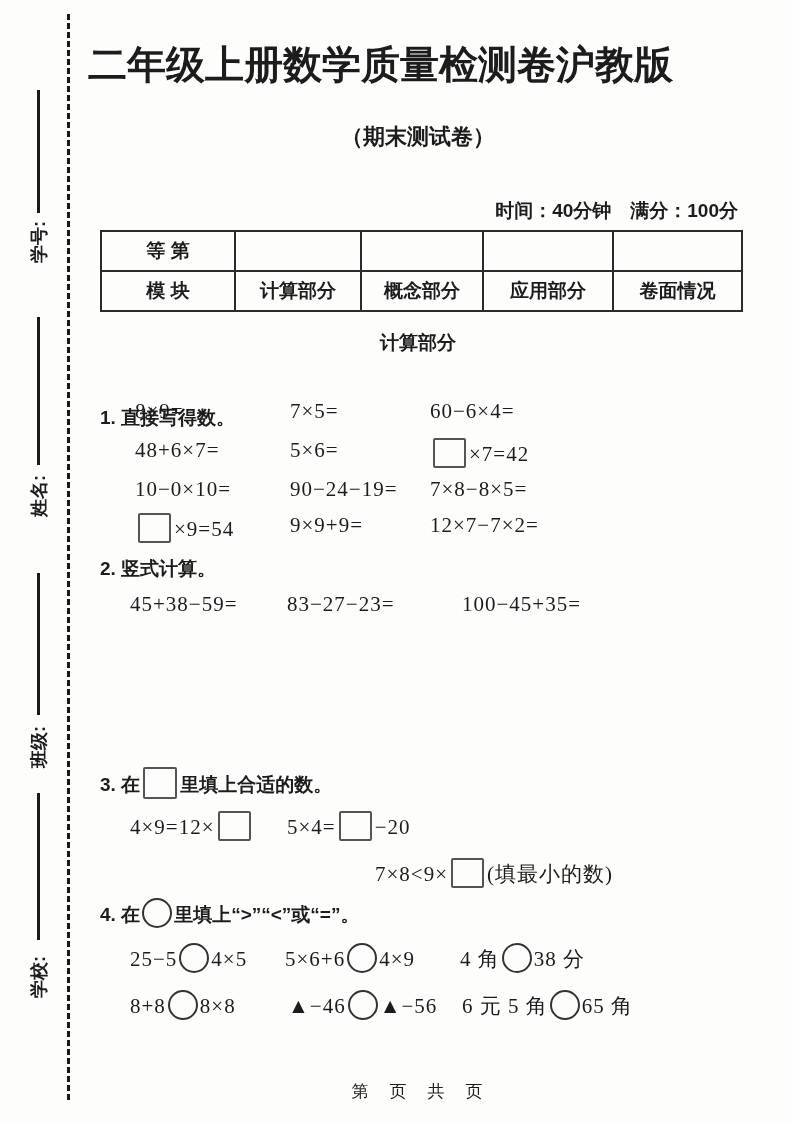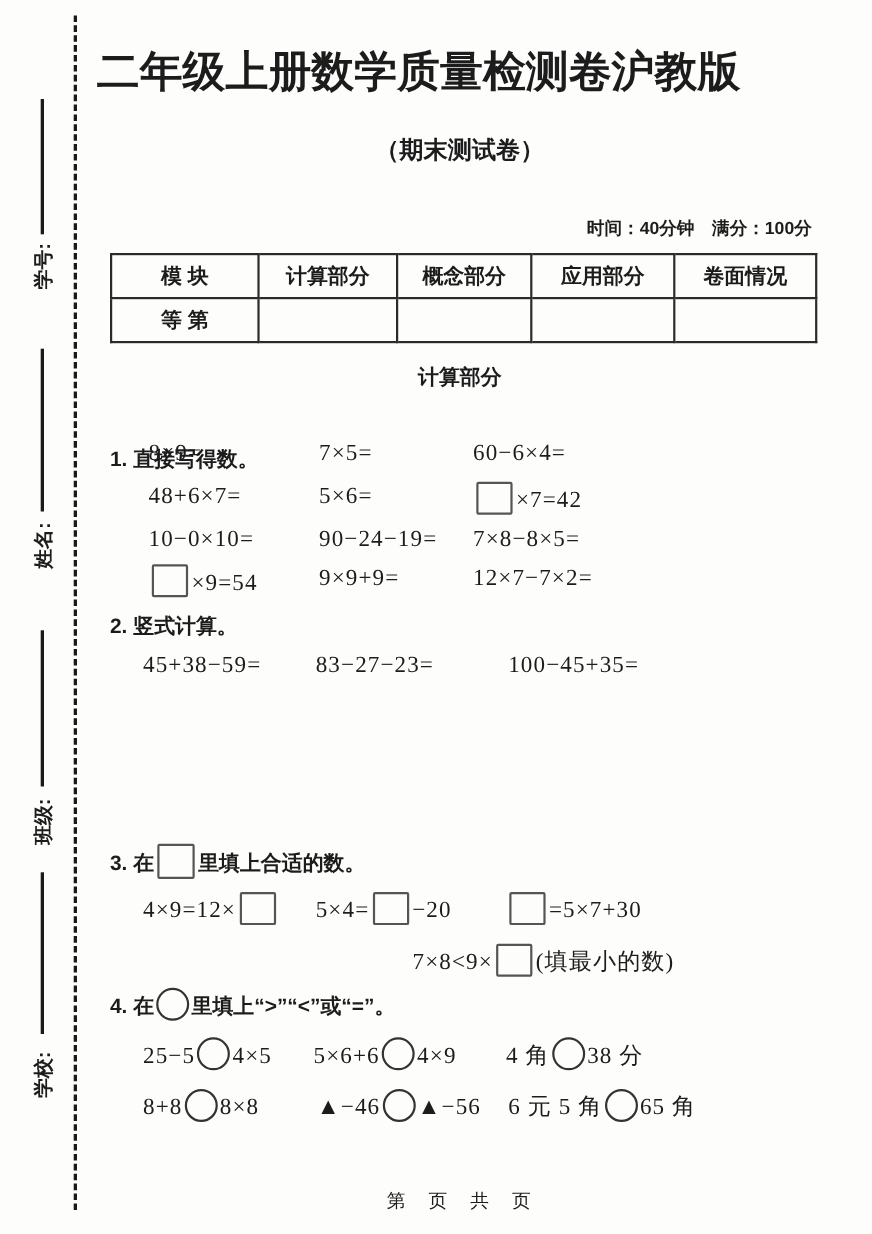--- a/index.html
+++ b/index.html
@@ -30,21 +30,21 @@
     position:absolute; top:38px; left:88px; width:660px;
     text-align:left; font-size:39px; font-weight:bold;
     white-space:nowrap; letter-spacing:0;
   }
   .subtitle {
     position:absolute; top:122px; left:88px; width:660px;
     text-align:center; font-size:22px; font-weight:bold; white-space:nowrap;
   }
   .time-info {
     position:absolute; top:198px; left:88px; width:650px;
-    text-align:right; font-size:16px; font-weight:600; white-space:nowrap;
+    text-align:right; font-size:19px; font-weight:600; white-space:nowrap;
   }
   
   table.score {
     position:absolute; left:100px; top:230px; width:641px;
     border-collapse:collapse; table-layout:fixed;
   }
   table.score td {
     border:2.5px solid #2b2b2b; height:38px;
     text-align:center; font-size:19px; font-weight:bold;
     padding:0;
@@ -106,32 +106,32 @@
 <table class="score">
   <colgroup>
     <col style="width:134px">
       <col style="width:126px">
       <col style="width:122px">
       <col style="width:130px">
       <col style="width:129px">
   </colgroup>
   <tbody>
       <tr>
+    <td>等 第</td>
+    <td></td>
+    <td></td>
+    <td></td>
+    <td></td>
+  </tr>
+  <tr>
     <td>模 块</td>
     <td>计算部分</td>
     <td>概念部分</td>
     <td>应用部分</td>
     <td>卷面情况</td>
-  </tr>
-  <tr>
-    <td>等 第</td>
-    <td></td>
-    <td></td>
-    <td></td>
-    <td></td>
   </tr>
 </tbody>
   </table>
 
 <div class="section-title">计算部分</div>
 
 <div class="q-label" style="top:365px;margin-top:40px;">1. 直接写得数。</div>
 <div class="expr-row" style="left:125px; top:399px; width:620px;">
   <span class="expr" style="left:0">8×9=</span>
   <span class="expr" style="left:155px">7×5=</span>
@@ -157,21 +157,20 @@
 <div class="expr-row" style="left:120px; top:592px; width:640px;">
   <span class="expr" style="left:0">45+38−59=</span>
   <span class="expr" style="left:157px">83−27−23=</span>
   <span class="expr" style="left:332px">100−45+35=</span>
 </div>
 
 <div class="q-label expr-host" style="top:767px;">3. 在<span class="box"></span>里填上合适的数。</div>
 <div class="expr-row" style="left:120px; top:811px; width:640px;">
   <span class="expr" style="left:0">4×9=12×<span class="box"></span></span>
   <span class="expr" style="left:157px">5×4=<span class="box"></span>−20</span>
-  <span class="expr" style="left:330px"><span class="box"></span>=5×7+30</span>
 </div>
 <div class="expr-row" style="left:120px; top:858px; width:640px;">
   <span class="expr" style="left:245px">7×8&lt;9×<span class="box"></span>(填最小的数)</span>
 </div>
 
 <div class="q-label expr-host" style="top:898px;">4. 在<span class="circle"></span>里填上“&gt;”“&lt;”或“=”。</div>
 <div class="expr-row" style="left:120px; top:943px; width:640px;">
   <span class="expr" style="left:0">25−5<span class="circle"></span>4×5</span>
   <span class="expr" style="left:155px">5×6+6<span class="circle"></span>4×9</span>
   <span class="expr" style="left:330px">4 角<span class="circle"></span>38 分</span>

